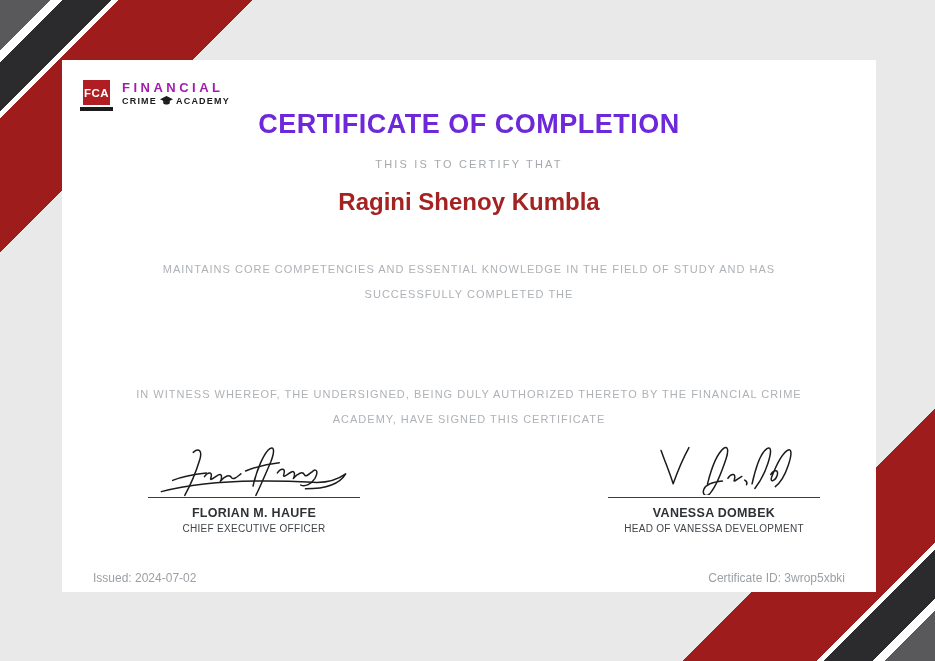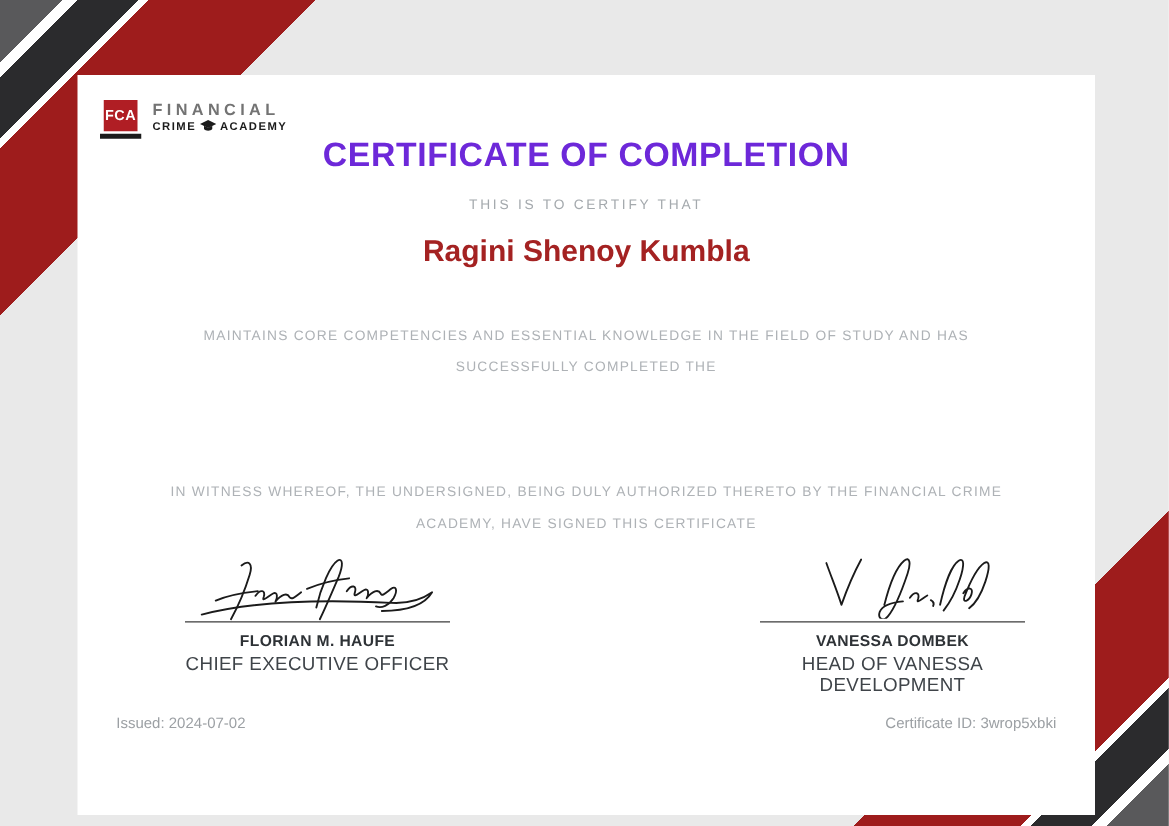--- a/index.html
+++ b/index.html
@@ -28,57 +28,57 @@
     background:linear-gradient(to top left,
       #59595B 0 9.6%,
       #FFFFFF 9.6% 11.9%,
       #2B2B2D 11.9% 21.2%,
       #FFFFFF 21.2% 22.7%,
       #9E1C1C 22.7% 48.1%,
       transparent 48.1%);
   }
   
   .card{
-    position:absolute;left:62px;top:60px;width:814px;height:592px;
+    position:absolute;left:62px;top:60px;width:814px;height:532px;
     background:#FFFFFF;z-index:2;
   }
   .card *{box-sizing:border-box;}
   .abs{position:absolute;left:0;right:0;text-align:center;}
   
   .logo-row{position:absolute;left:18px;top:20px;display:flex;align-items:flex-start;}
   .logo-mark{display:flex;flex-direction:column;align-items:center;}
   .fca-square{
     width:27px;height:25px;background:#B01E24;color:#FFFFFF;
     display:flex;align-items:center;justify-content:center;
     font-size:11.5px;font-weight:700;letter-spacing:.5px;
   }
   .fca-bar{width:33px;height:4px;background:#1B1B1B;margin-top:2px;}
   .logo-text{margin-left:9px;padding-top:1px;}
-  .logo-line1{font-size:13px;font-weight:700;letter-spacing:3.5px;color:#737373;line-height:14px;}
+  .logo-line1{font-size:13px;font-weight:700;letter-spacing:3.5px;color:#a21caf;line-height:14px;}
   .logo-line2{display:flex;align-items:center;gap:3px;margin-top:1px;
     font-size:9px;font-weight:700;letter-spacing:1.2px;color:#1B1B1B;}
   .cap-icon{display:inline-block;line-height:0;}
   
   .cert-title{top:49px;font-size:27px;font-weight:700;letter-spacing:.5px;color:#6d28d9;}
   .cert-subtitle{top:98px;font-size:11px;letter-spacing:2.2px;color:#A4A9AD;}
   .recipient{top:128px;font-size:24px;font-weight:700;color:#A42222;}
   .muted-par{font-size:11px;letter-spacing:1px;color:#AEB2B6;line-height:25px;}
   .statement{top:197px;}
   .course-title{top:243px;font-size:21.5px;font-weight:700;letter-spacing:-.2px;color:#3B4046;}
   .witness{top:322px;}
   
   .sig-block{position:absolute;top:383px;width:212px;text-align:center;}
   .sig-left{left:86px;}
   .sig-right{left:546px;}
   .sig-svg{width:100%;display:block;}
   .sig-left .sig-svg{height:58px;margin-bottom:-4px;}
   .sig-right .sig-svg{height:52px;margin-bottom:2px;}
   .sig-line{border-top:1.5px solid #3C3C3C;width:100%;}
   .sig-name{margin-top:8px;font-size:12.5px;font-weight:700;letter-spacing:.3px;color:#2E3236;}
-  .sig-role{margin-top:3px;font-size:15px;letter-spacing:.3px;color:#3F4449;}
+  .sig-role{margin-top:3px;font-size:10px;letter-spacing:.3px;color:#3F4449;}
   
   .footer-item{position:absolute;top:511px;font-size:12px;color:#9CA0A4;text-align:center;}
   .footer-issued{left:31px;}
   .footer-id{right:31px;}
   svg path, svg polyline{fill:none;stroke:#1B1B1B;stroke-width:1.6;stroke-linecap:round;stroke-linejoin:round;}
   svg .filled{fill:#1B1B1B;stroke:none;}
 </style>
 </head>
 <body>
 

